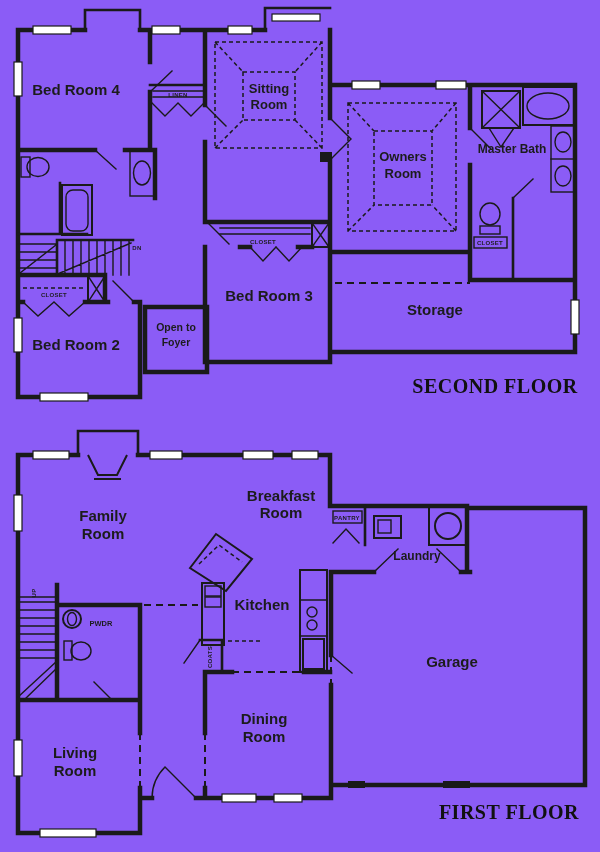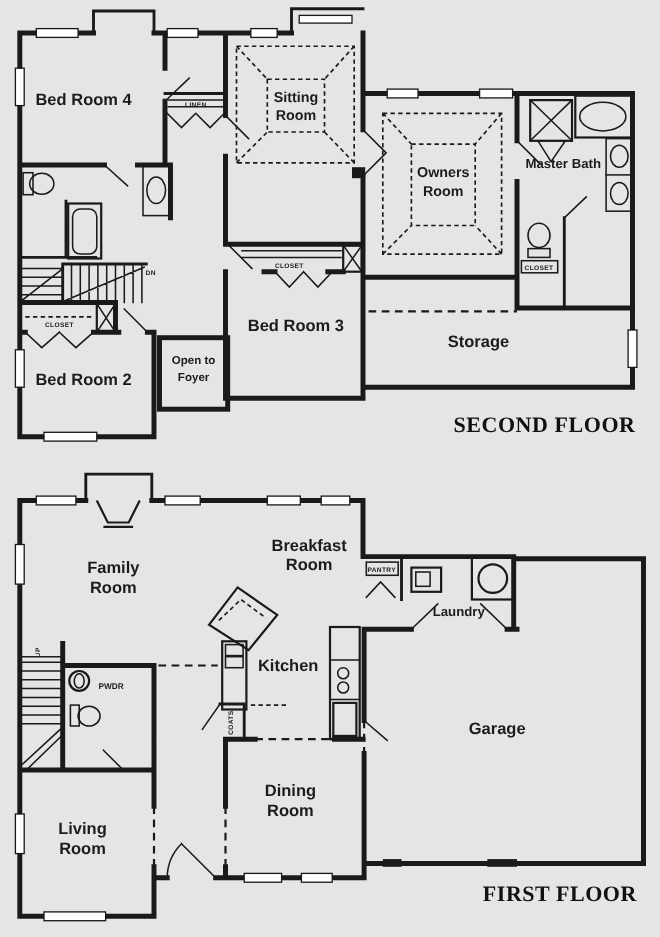--- a/index.html
+++ b/index.html
@@ -1,16 +1,16 @@
 <!DOCTYPE html>
 <html><head>
 <meta charset="utf-8">
 <style>
   html,body{margin:0;padding:0;background:#ffffff;}
-  .sheet{position:relative;width:600px;height:852px;background:#e5e5e5;overflow:hidden;}
+  .sheet{position:relative;width:600px;height:852px;background:#8b5cf6;overflow:hidden;}
   svg{position:absolute;left:0;top:0;}
   .wall{stroke:#1a1a1a;stroke-width:4.5;fill:none;stroke-linecap:square;}
   .wall2{stroke:#1a1a1a;stroke-width:2.6;fill:none;stroke-linecap:square;}
   .thin{stroke:#1a1a1a;stroke-width:1.4;fill:none;stroke-linecap:square;}
   .thin2{stroke:#1a1a1a;stroke-width:2;fill:none;}
   .dash{stroke:#1a1a1a;stroke-width:1.5;fill:none;stroke-dasharray:4 3;}
   .dash2{stroke:#1a1a1a;stroke-width:2;fill:none;stroke-dasharray:7 5;}
   .win{fill:#ffffff;stroke:#1a1a1a;stroke-width:1.2;}
   .solid{fill:#1a1a1a;stroke:none;}
   .lbl{font-family:"Liberation Sans",sans-serif;font-weight:bold;fill:#1c1c1c;text-anchor:middle;}

